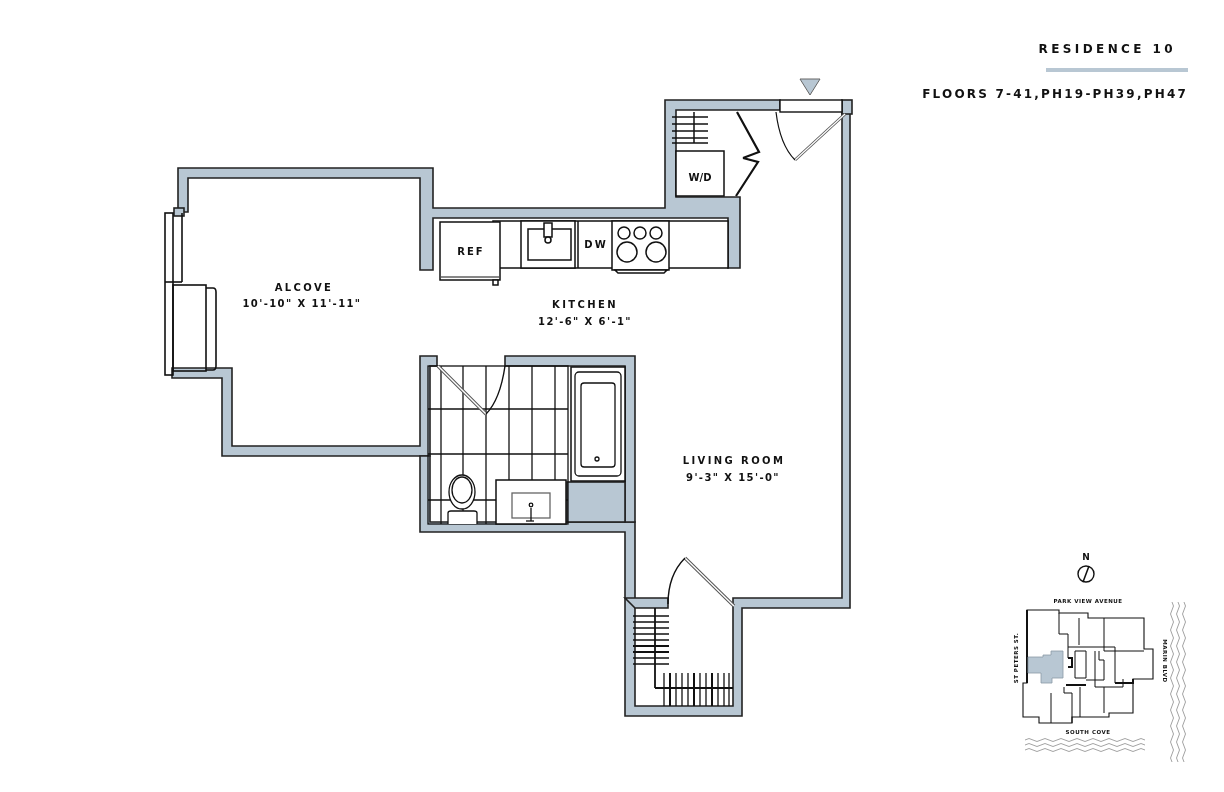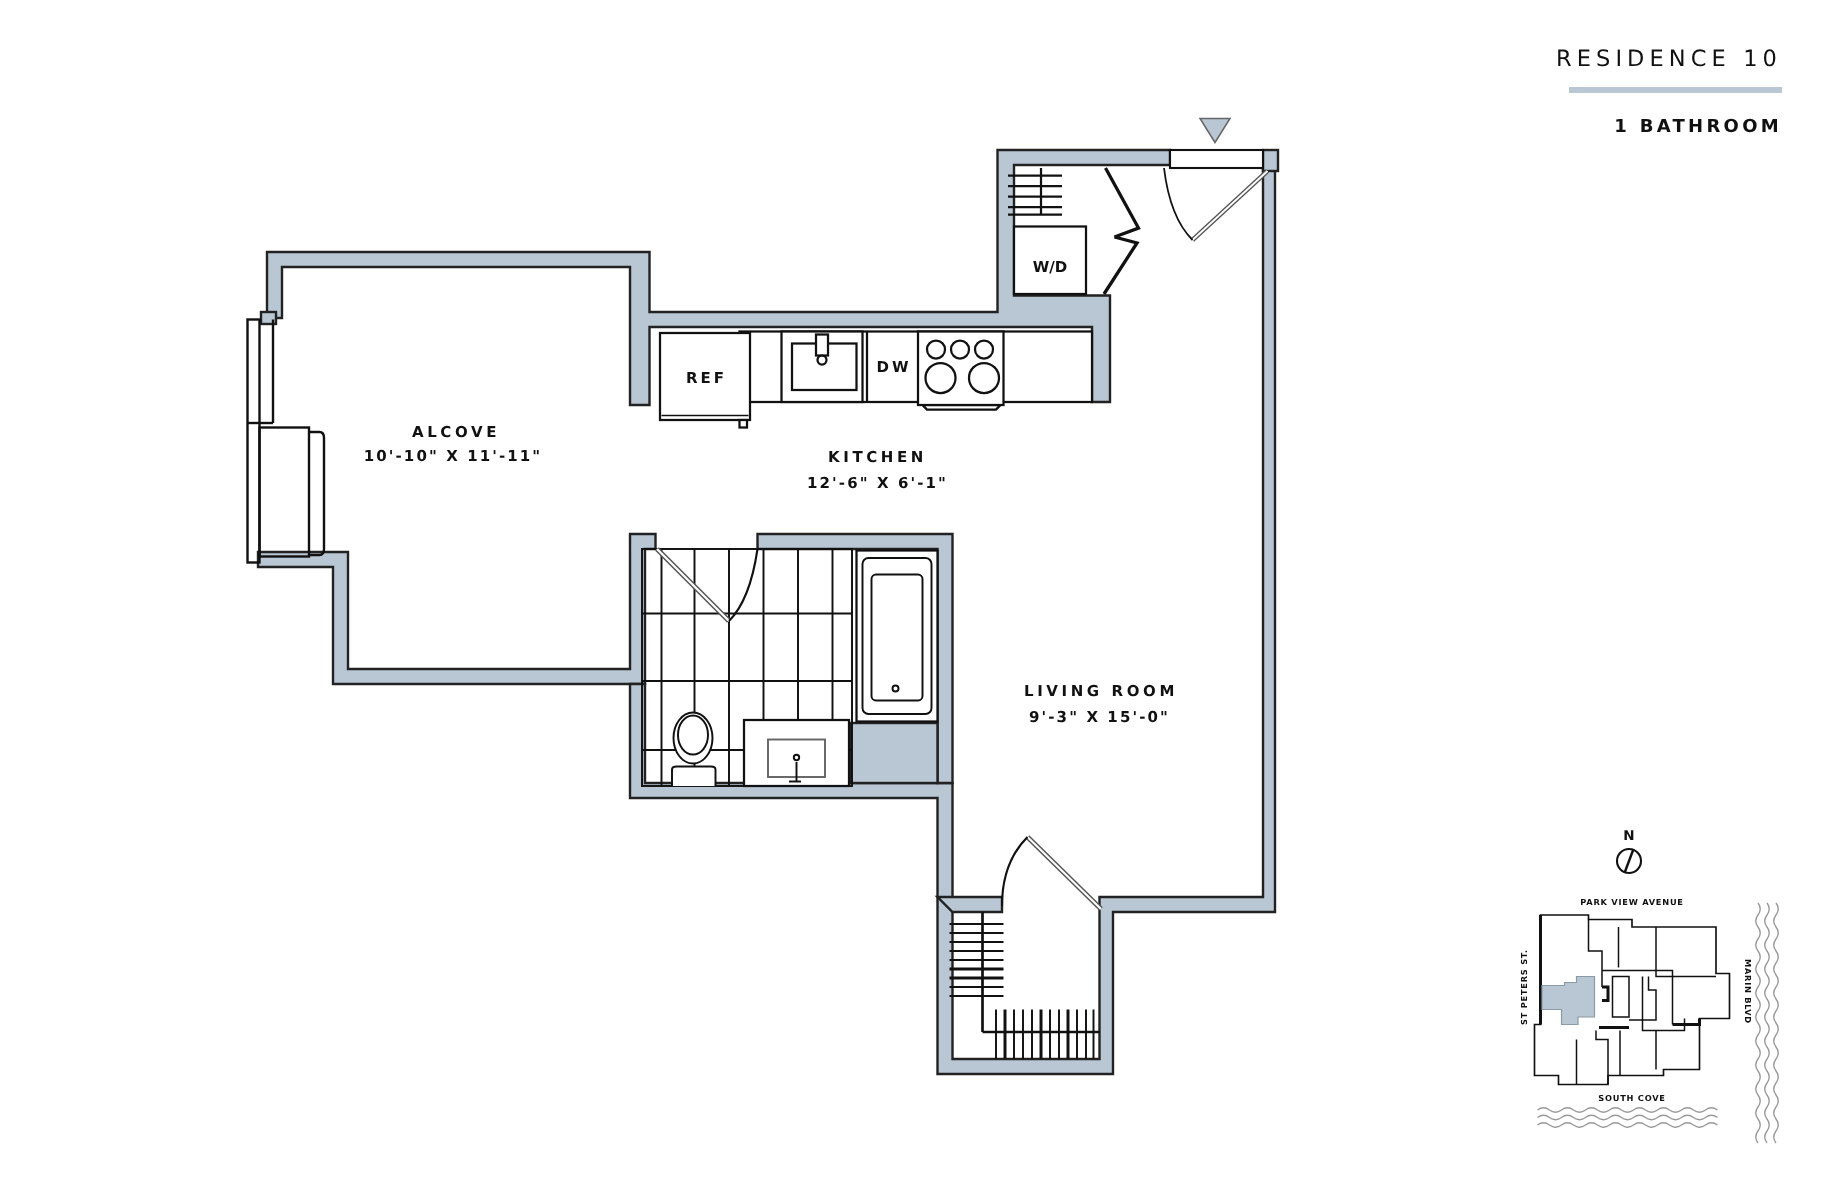--- a/index.html
+++ b/index.html
@@ -1,31 +1,31 @@
 <!DOCTYPE html>
 <html><head>
 <meta charset="utf-8">
 <style>
   html, body { margin: 0; padding: 0; background: #ffffff; }
   body { width: 1224px; height: 792px; position: relative; overflow: hidden;
          font-family: "DejaVu Sans", sans-serif; color: #111; }
   .header { position: absolute; right: 36px; top: 30px; text-align: right; }
-  .res-title { font-size: 15px; font-weight: normal; letter-spacing: 3.4px; margin: 0; }
+  .res-title { font-size: 12px; font-weight: bold; letter-spacing: 3.4px; margin: 12px; }
   .rule { width: 142px; height: 4px; background: #b8c7d3; margin: 10px 0 12px auto; }
   .info-line { font-size: 12px; font-weight: bold; letter-spacing: 2.2px; line-height: 20px; }
   svg { position: absolute; left: 0; top: 0; }
   .lbl { font-family: "DejaVu Sans", sans-serif; font-weight: bold; fill: #111; }
 </style>
 </head>
 <body>
 
 <div class="header">
   <div class="res-title">RESIDENCE 10</div>
   <div class="rule"></div>
-  <div class="info-line">1 BATHROOM</div>
+  <div class="info-line">FLOORS 7-41,PH19-PH39,PH47</div>
 </div>
 
 <svg width="1224" height="792" viewBox="0 0 1224 792">
 
   <g fill="#b8c7d3" stroke="#222" stroke-width="1.6">
 
     <path d="M178,168 L433,168 L433,208 L665,208 L665,100 L780,100 L780,110 L676,110 L676,197 L740,197 L740,268 L728,268 L728,218 L433,218 L433,270 L420,270 L420,178 L188,178 L188,212 L178,212 Z"></path>
 
     <rect x="174" y="208" width="10" height="8"></rect>
 

